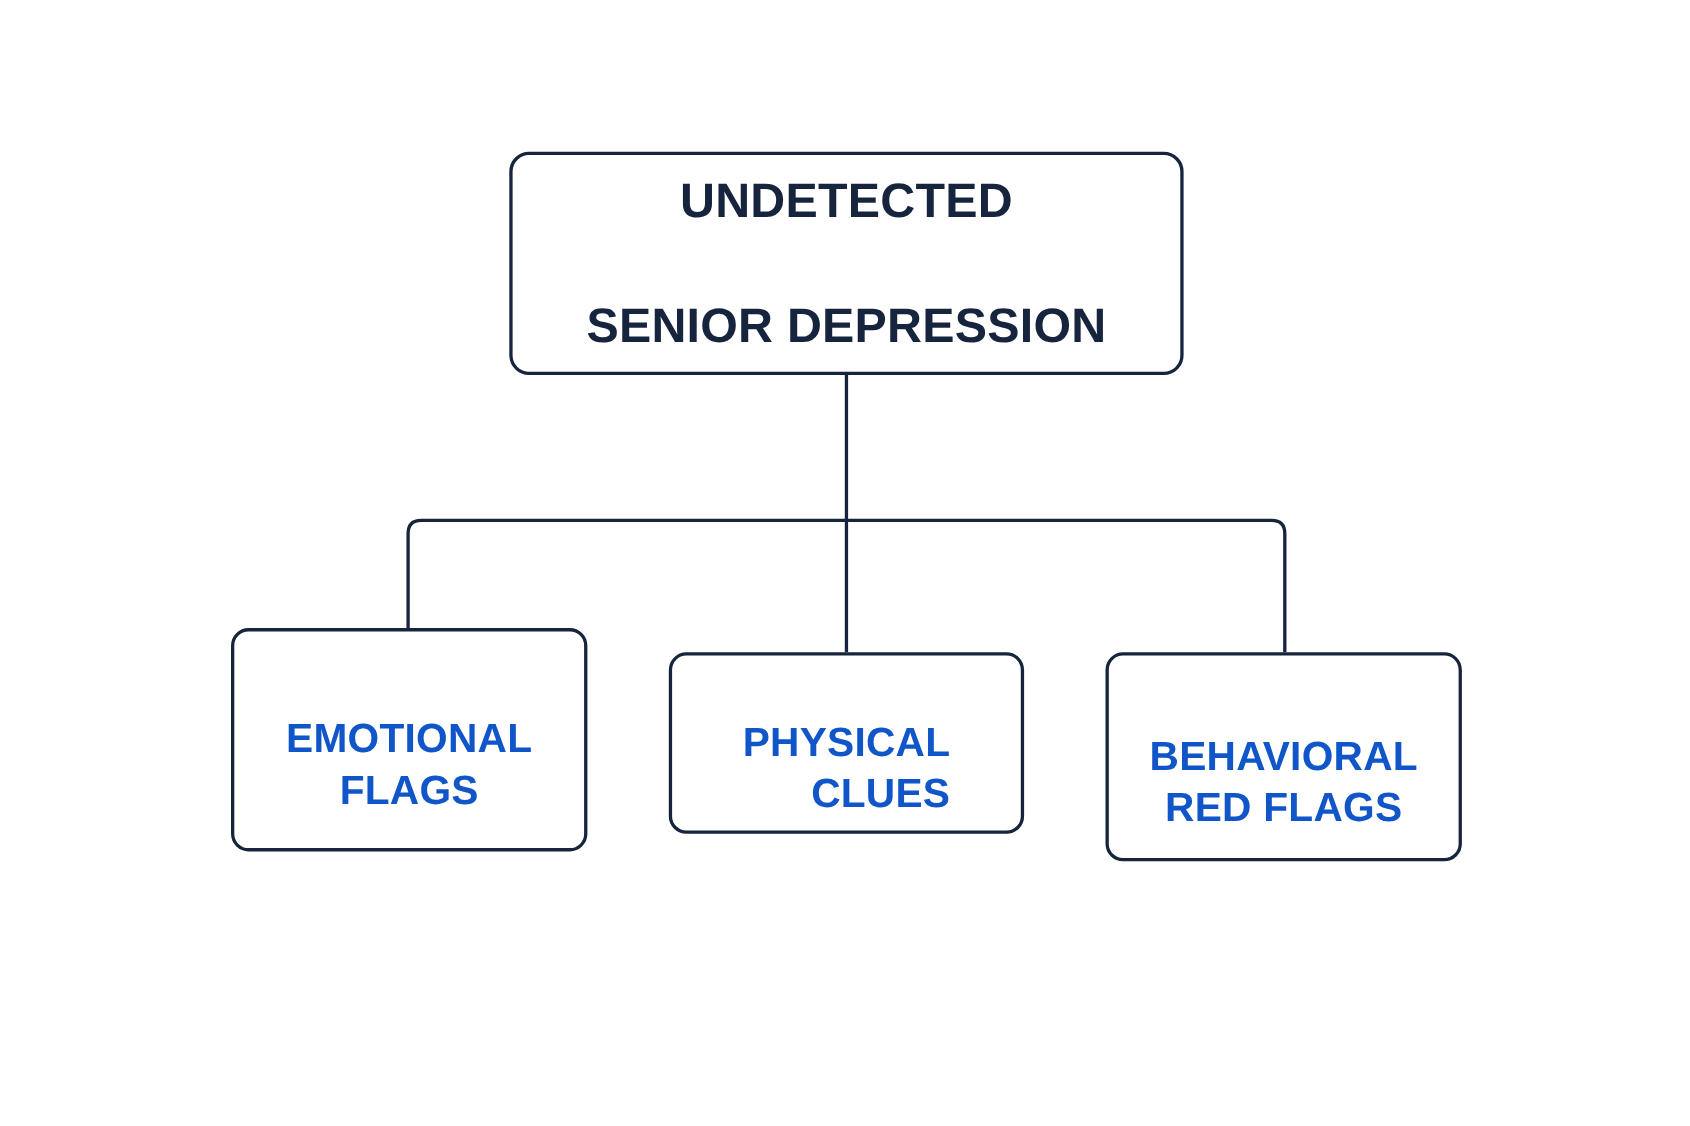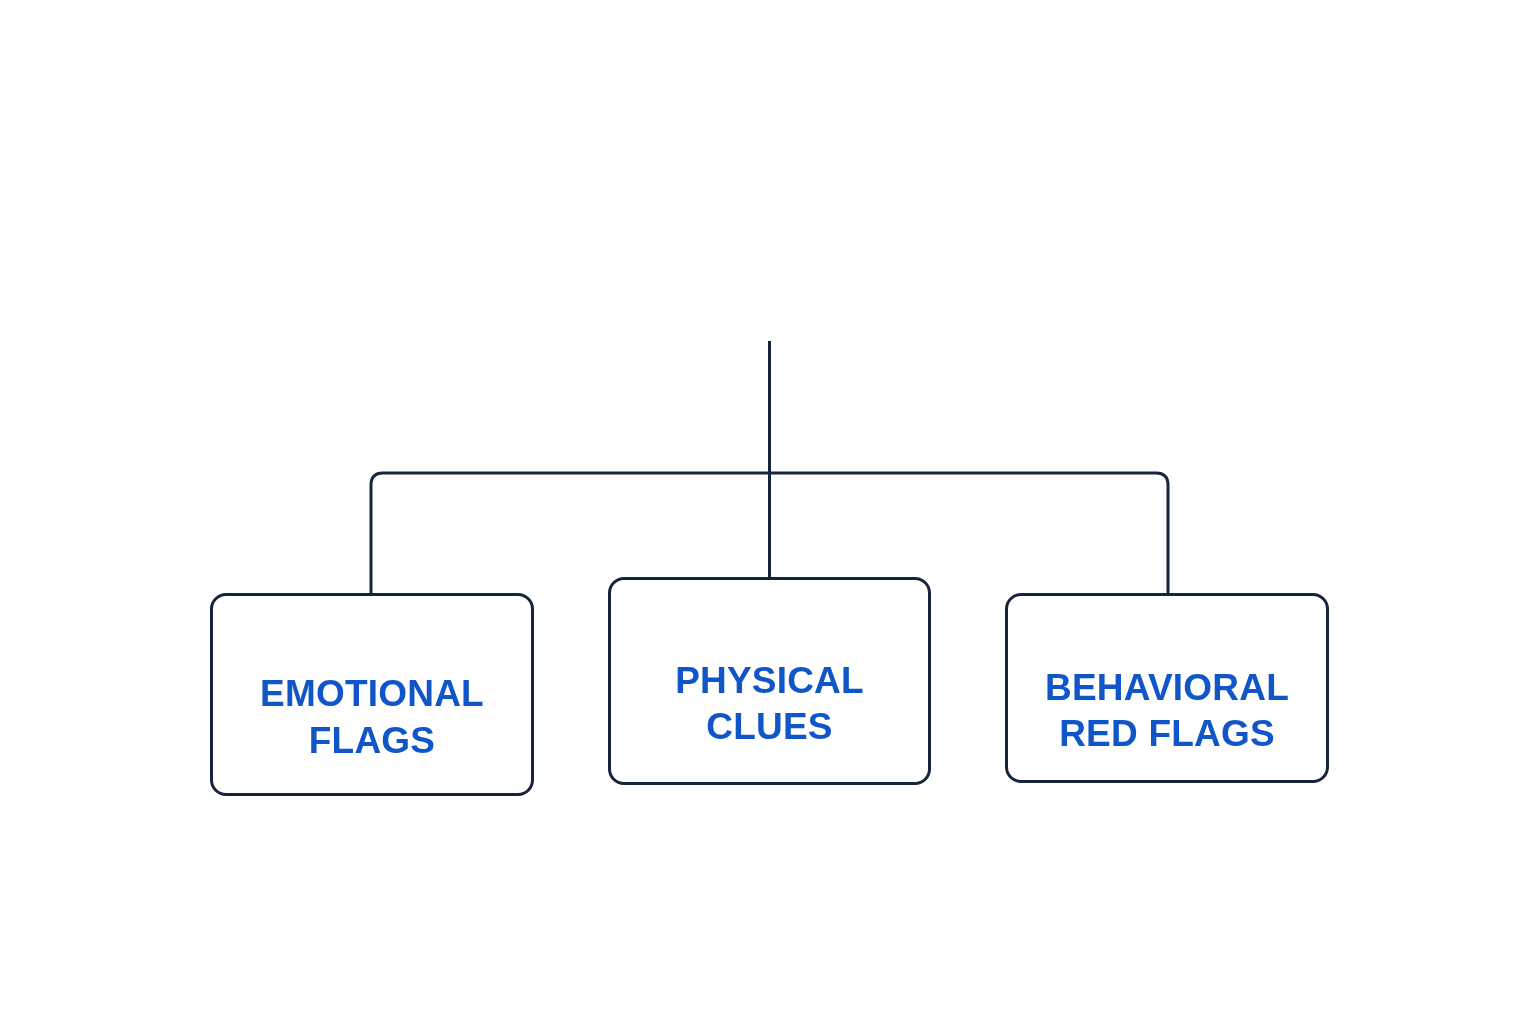--- a/index.html
+++ b/index.html
@@ -69,29 +69,30 @@
     font-size: 44px;
   }
   
   .child .node-label {
     color: #1156c9;
     font-size: 37px;
     line-height: 1.25;
   }
   #node-child-0 {
     left: 210px;
-    top: 593px;
+    top: 571px;
     width: 324px;
     height: 203px;
   }
   #node-child-1 {
     left: 608px;
-    top: 577px;
+    top: 593px;
     width: 323px;
-    height: 208px;
+    height: 165px;
+    text-align: right;
   }
   #node-child-2 {
     left: 1005px;
     top: 593px;
     width: 324px;
     height: 190px;
   }
 </style>
 </head>
 <body>
@@ -101,20 +102,26 @@
   <svg id="connectors" viewBox="0 0 1536 1024" width="1536" height="1024" aria-hidden="true">
 
     <path d="M 769.5 341 L 769.5 473" fill="none" stroke="#16243d" stroke-width="3" stroke-linecap="butt"></path>
 
     <path d="M 769.5 473 L 383 473 Q 371 473 371 485 L 371 593" fill="none" stroke="#16243d" stroke-width="3" stroke-linecap="butt"></path>
     <path d="M 769.5 473 L 1156 473 Q 1168 473 1168 485 L 1168 593" fill="none" stroke="#16243d" stroke-width="3" stroke-linecap="butt"></path>
 
     <path d="M 769.5 473 L 769.5 593" fill="none" stroke="#16243d" stroke-width="3" stroke-linecap="butt"></path>
   </svg>
 
+  <div class="node root" id="node-root">
+    <span class="node-label">
+      <span class="line-1">UNDETECTED</span>
+      <span class="line-2">SENIOR DEPRESSION</span>
+    </span>
+  </div>
 
   <div class="node child" id="node-child-0">
     <span class="node-label">
       <span class="line-1">EMOTIONAL</span>
       <span class="line-2">FLAGS</span>
     </span>
   </div>
 
   <div class="node child" id="node-child-1">
     <span class="node-label">

